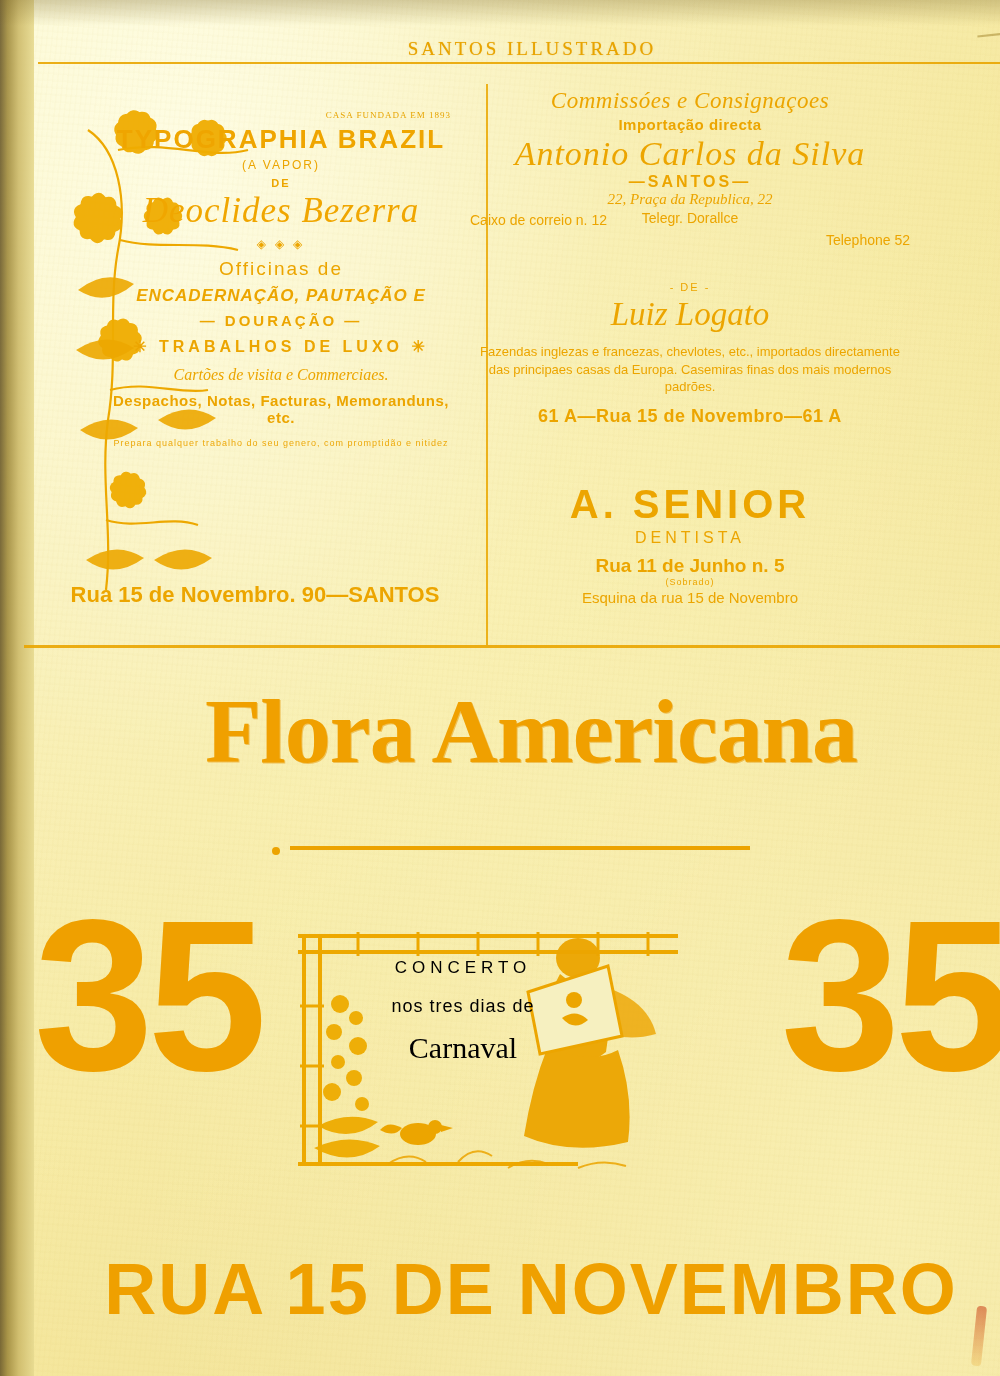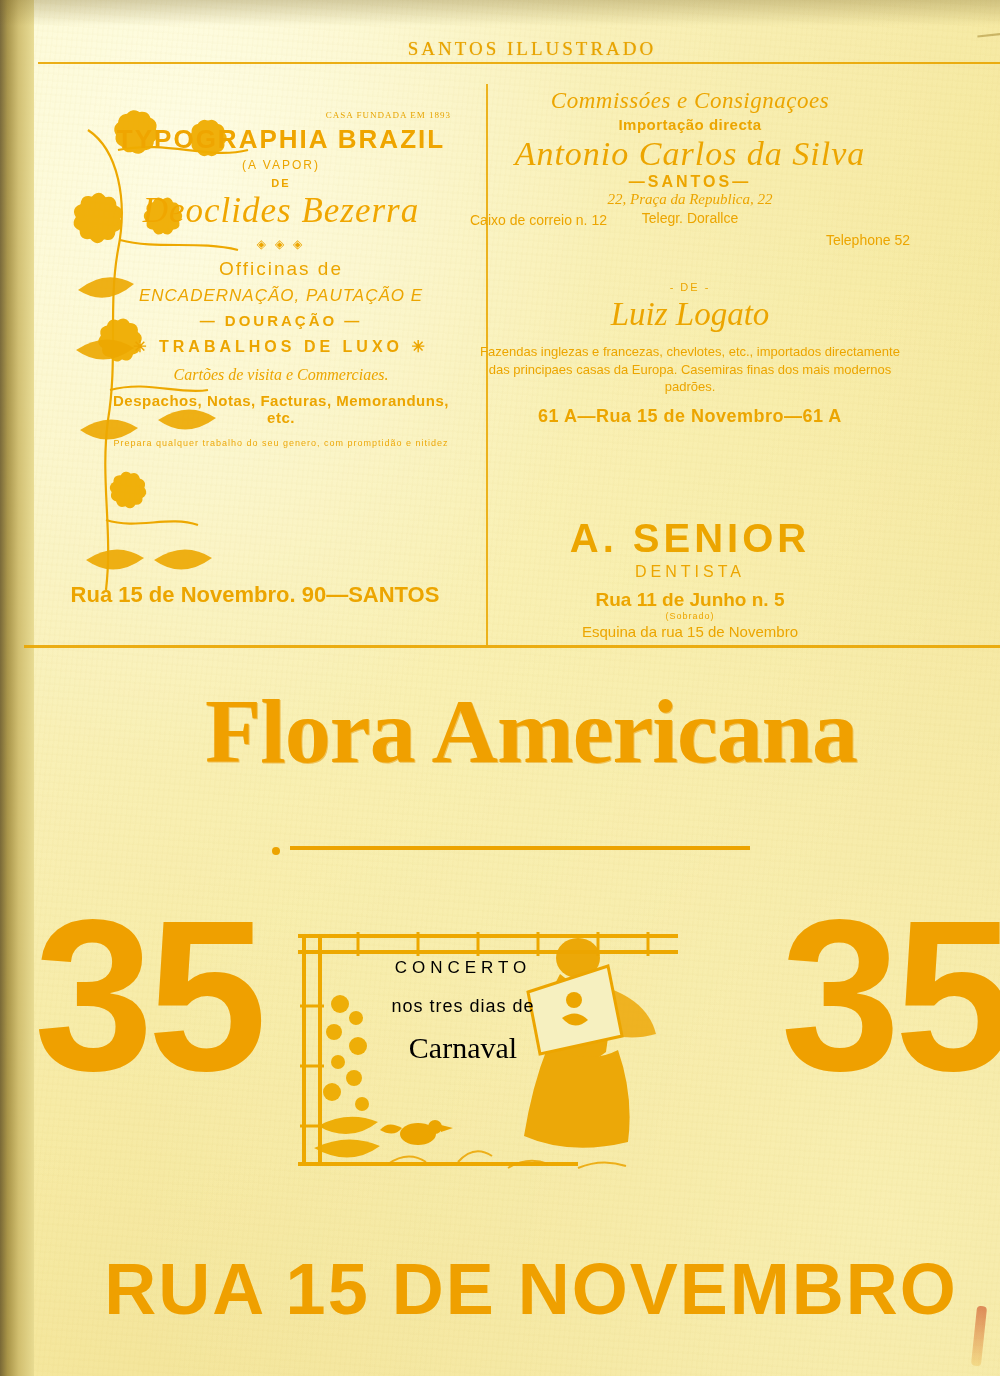--- a/index.html
+++ b/index.html
@@ -111,21 +111,21 @@
   .script-name {
     font-family: "Liberation Serif", serif;
     font-style: italic;
     font-size: 35px;
     color: #f0a600;
     letter-spacing: 1px;
     margin: 2px 0 6px;
   }
   .dots { font-size: 12px; letter-spacing: 3px; margin: 2px 0 6px; }
   .officinas { font-family:"Liberation Sans", sans-serif; font-size: 19px; letter-spacing: 2px; margin-bottom: 6px;}
-  .encad { font-family:"Liberation Sans", sans-serif; font-style: italic; font-weight: normal; font-size: 17px; letter-spacing: 1px; }
+  .encad { font-family:"Liberation Sans", sans-serif; font-style: italic; font-weight: bold; font-size: 17px; letter-spacing: 1px; }
   .douracao { font-family:"Liberation Sans", sans-serif; font-weight: bold; font-size: 15px; letter-spacing: 3px; margin: 6px 0; }
   .luxo { font-family:"Liberation Sans", sans-serif; font-weight: bold; font-size: 16px; letter-spacing: 4px; margin: 8px 0 10px;}
   .cartoes { font-family:"Liberation Serif", serif; font-style: italic; font-size: 16px; margin-bottom: 8px;}
   .despachos { font-family:"Liberation Sans", sans-serif; font-weight: bold; font-size: 15px; letter-spacing: 0.5px; margin-bottom: 12px;}
   .prepara { font-family:"Liberation Sans", sans-serif; font-size: 9px; letter-spacing: 1px; opacity:0.95; }
   .typo-addr {
     position: absolute; left: 60px; top: 582px; width: 390px;
     font-family:"Liberation Sans", sans-serif; font-weight: bold; font-size: 22px; color:#eca500; text-align:center;
   }
 
@@ -151,21 +151,21 @@
   .ame { left: 470px; top: 278px; width: 440px; }
   .ame .title {
     font-family:"Liberation Sans", sans-serif; font-weight: bold; font-size: 25px; letter-spacing: 1px;
   }
   .ame .de { font-family:"Liberation Sans", sans-serif; font-size: 11px; letter-spacing: 2px; margin: 3px 0;}
   .ame .owner { font-family:"Liberation Serif", serif; font-style: italic; font-size: 33px; margin: 0 0 10px;}
   .ame .body { font-family:"Liberation Sans", sans-serif; font-size: 13px; line-height: 1.35; }
   .ame .addr { font-family:"Liberation Sans", sans-serif; font-weight: bold; font-size: 18px; letter-spacing: 0.5px; margin-top: 10px;}
 
   
-  .senior { left: 470px; top: 516px; width: 440px; text-align: center; }
+  .senior { left: 470px; top: 482px; width: 440px; text-align: center; }
   .senior .name { font-family:"Liberation Sans", sans-serif; font-weight: bold; font-size: 40px; letter-spacing: 4px;}
   .senior .role { font-family:"Liberation Sans", sans-serif; font-size: 16px; letter-spacing: 4px; margin-top: 2px;}
   .senior .addr { font-family:"Liberation Sans", sans-serif; font-weight: bold; font-size: 19px; margin-top: 8px;}
   .senior .sob { font-family:"Liberation Sans", sans-serif; font-size: 9px; letter-spacing:1px;}
   .senior .esq { font-family:"Liberation Sans", sans-serif; font-size: 15px; margin-top: 2px;}
 
   
   .flora-wrap {
     position: absolute; left: 30px; right: 12px; top: 648px; bottom: 0;
   }

